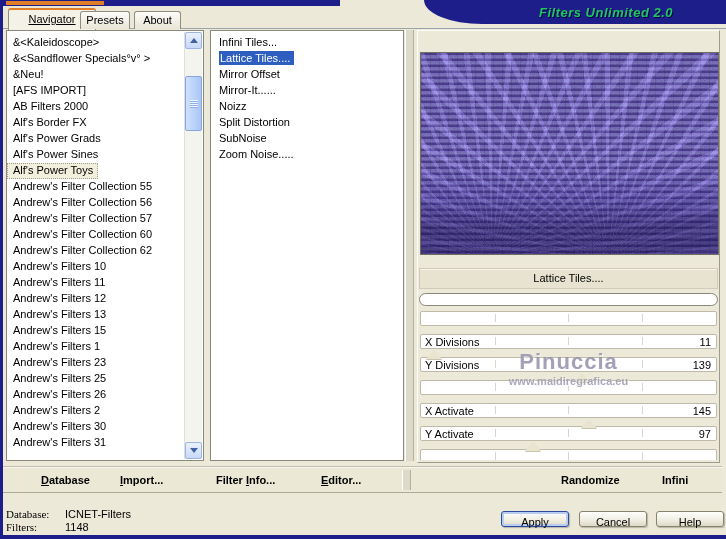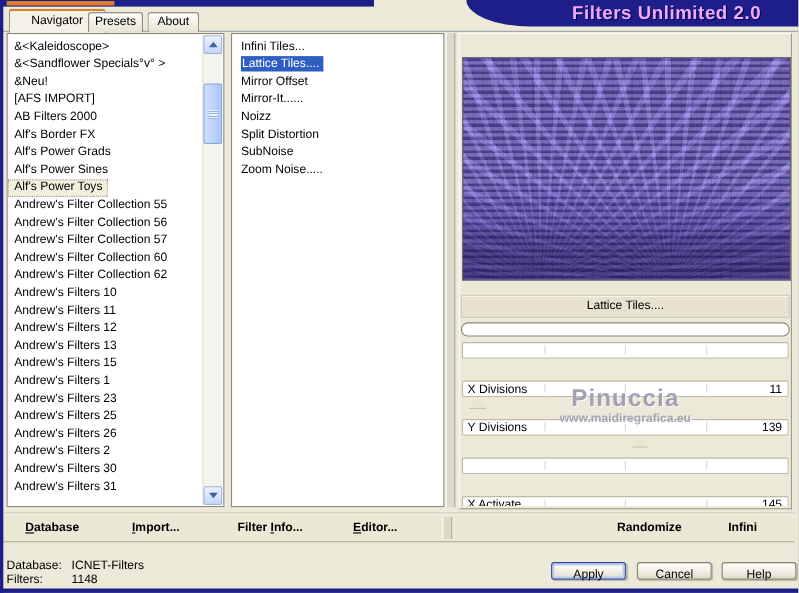--- a/index.html
+++ b/index.html
@@ -15,30 +15,30 @@
 
   
   .top-navy-left{position:absolute;left:0;top:0;width:340px;height:6px;background:#1e1e8a;}
   .top-orange{position:absolute;left:6px;top:1px;width:98px;height:4px;background:#e07f28;}
   .title-block{
     position:absolute;left:424px;top:0;width:302px;height:24px;background:#1e1e8a;
     border-bottom-left-radius:58px 24px;
     display:flex;align-items:center;justify-content:center;padding-left:62px;box-sizing:border-box;
   }
   .title-text{
-    color:#f0abfc;font-size:17px;font-weight:bold;letter-spacing:.5px;
+    color:#22c55e;font-size:13px;font-weight:bold;font-style:italic;letter-spacing:.5px;
     text-shadow:1px 1px 0 #00004a;white-space:nowrap;
   }
   .top-line{position:absolute;left:0;top:28px;width:726px;height:1px;background:#9aa2aa;}
 
   
   .tab{position:absolute;box-sizing:border-box;border:1px solid #8f8d82;border-bottom:none;
     border-radius:3px 3px 0 0;text-align:center;z-index:3;cursor:default;}
   .tab-active{left:8px;top:8px;width:88px;height:22px;background:#f4f2e6;
-    border-top:2px solid #e07f28;line-height:19px;}
+    border-top:2px solid #e07f28;line-height:19px;text-decoration:underline;}
   .tab-idle{background:linear-gradient(#fdfcf8,#e8e5d6);line-height:16px;}
   .tab-presets{left:80px;top:11px;width:50px;height:18px;}
   .tab-about{left:134px;top:11px;width:47px;height:18px;}
 
   
   .listbox{position:absolute;top:30px;background:#fff;border:1px solid #8a887a;
     box-sizing:border-box;overflow:hidden;padding-top:4px;}
   #catlist{left:6px;width:198px;height:431px;padding-right:18px;}
   #filterlist{left:210px;width:194px;height:431px;}
   .cat-item,.filter-item{height:16px;line-height:15px;white-space:nowrap;padding-left:6px;}
@@ -88,21 +88,21 @@
   .pv-bottom{position:absolute;inset:0;
     background:linear-gradient(to top, rgba(18,8,70,.45) 0 12%, rgba(40,25,120,.22) 28%, transparent 45%);}
 
   .pv-title{position:absolute;left:1px;top:237px;width:299px;height:21px;box-sizing:border-box;
     background:#e7e3d0;border:1px solid #cfcbb8;box-shadow:inset 0 1px 0 #f8f6ec;
     text-align:center;line-height:19px;}
   .progress{position:absolute;left:1px;top:262px;width:299px;height:13px;box-sizing:border-box;
     background:#fff;border:1px solid #8a8878;border-radius:7px;}
 
   .rows{position:absolute;left:2px;top:280px;width:297px;bottom:2px;overflow:hidden;}
-  .srow{position:relative;height:15px;margin-bottom:20px;box-sizing:border-box;
+  .srow{position:relative;height:15px;margin-bottom:8px;box-sizing:border-box;
     background:#fff;border:1px solid #beb9a8;border-radius:2px;overflow:visible;
     background-image:linear-gradient(#dad7ca,#dad7ca),linear-gradient(#dad7ca,#dad7ca),linear-gradient(#dad7ca,#dad7ca);
     background-repeat:no-repeat;background-size:1px 8px;
     background-position:25% 2px,50% 2px,75% 2px;}
   .slab{position:absolute;left:4px;top:1px;line-height:12px;}
   .sval{position:absolute;right:5px;top:1px;line-height:12px;}
   .sthumb{position:absolute;bottom:-11px;width:0;height:0;z-index:2;
     border-left:8px solid transparent;border-right:8px solid transparent;
     border-bottom:9px solid #e8e4cf;
     filter:drop-shadow(0 1px 0 #c8c4ae);}
@@ -111,28 +111,28 @@
     text-shadow:1px 1px 0 rgba(255,255,255,.8);}
   .wm2{font-size:11px;font-weight:bold;color:rgba(150,146,168,.8);margin-top:0px;
     text-shadow:1px 1px 0 rgba(255,255,255,.7);}
 
   
   .toolbar{position:absolute;left:3px;top:467px;width:719px;height:26px;box-sizing:border-box;
     background:#ebe8d5;border-top:1px solid #f8f6ee;border-bottom:1px solid #aeaa9a;
     box-shadow:0 -1px 0 #c2beae;}
   .tb-item{position:absolute;top:0;height:24px;line-height:24px;font-weight:bold;cursor:default;white-space:nowrap;}
   .tb-item u{text-decoration:underline;}
-  #tb-database{left:20px;} #tb-import{left:117px;} #tb-finfo{left:213px;} #tb-editor{left:318px;}
+  #tb-database{left:38px;} #tb-import{left:117px;} #tb-finfo{left:213px;} #tb-editor{left:318px;}
   #tb-randomize{left:558px;} #tb-reset{left:659px;}
   #groove-toolbar{left:399px;top:2px;width:9px;height:20px;position:absolute;}
 
   
   .status{position:absolute;left:6px;top:508px;line-height:13px;}
   .status .col{display:inline-block;vertical-align:top;}
-  .status .lbls{width:56px;}
+  .status .lbls{width:56px;font-family:Liberation Serif, serif;}
   .btn{position:absolute;top:511px;width:68px;height:16px;box-sizing:border-box;
     background:linear-gradient(#fefefc,#f1efe4 55%,#ddd9c6);
     border:1px solid #86846f;border-radius:3px;text-align:center;line-height:20px;
     box-shadow:1px 1px 1px rgba(90,88,70,.35);cursor:default;}
   #btn-apply{left:501px;border:1px solid #2b4aa0;box-shadow:inset 0 0 0 2px #b9cdf2,1px 1px 1px rgba(90,88,70,.35);}
   #btn-cancel{left:579px;}
   #btn-help{left:656px;}
 </style>
 </head>
 <body>

